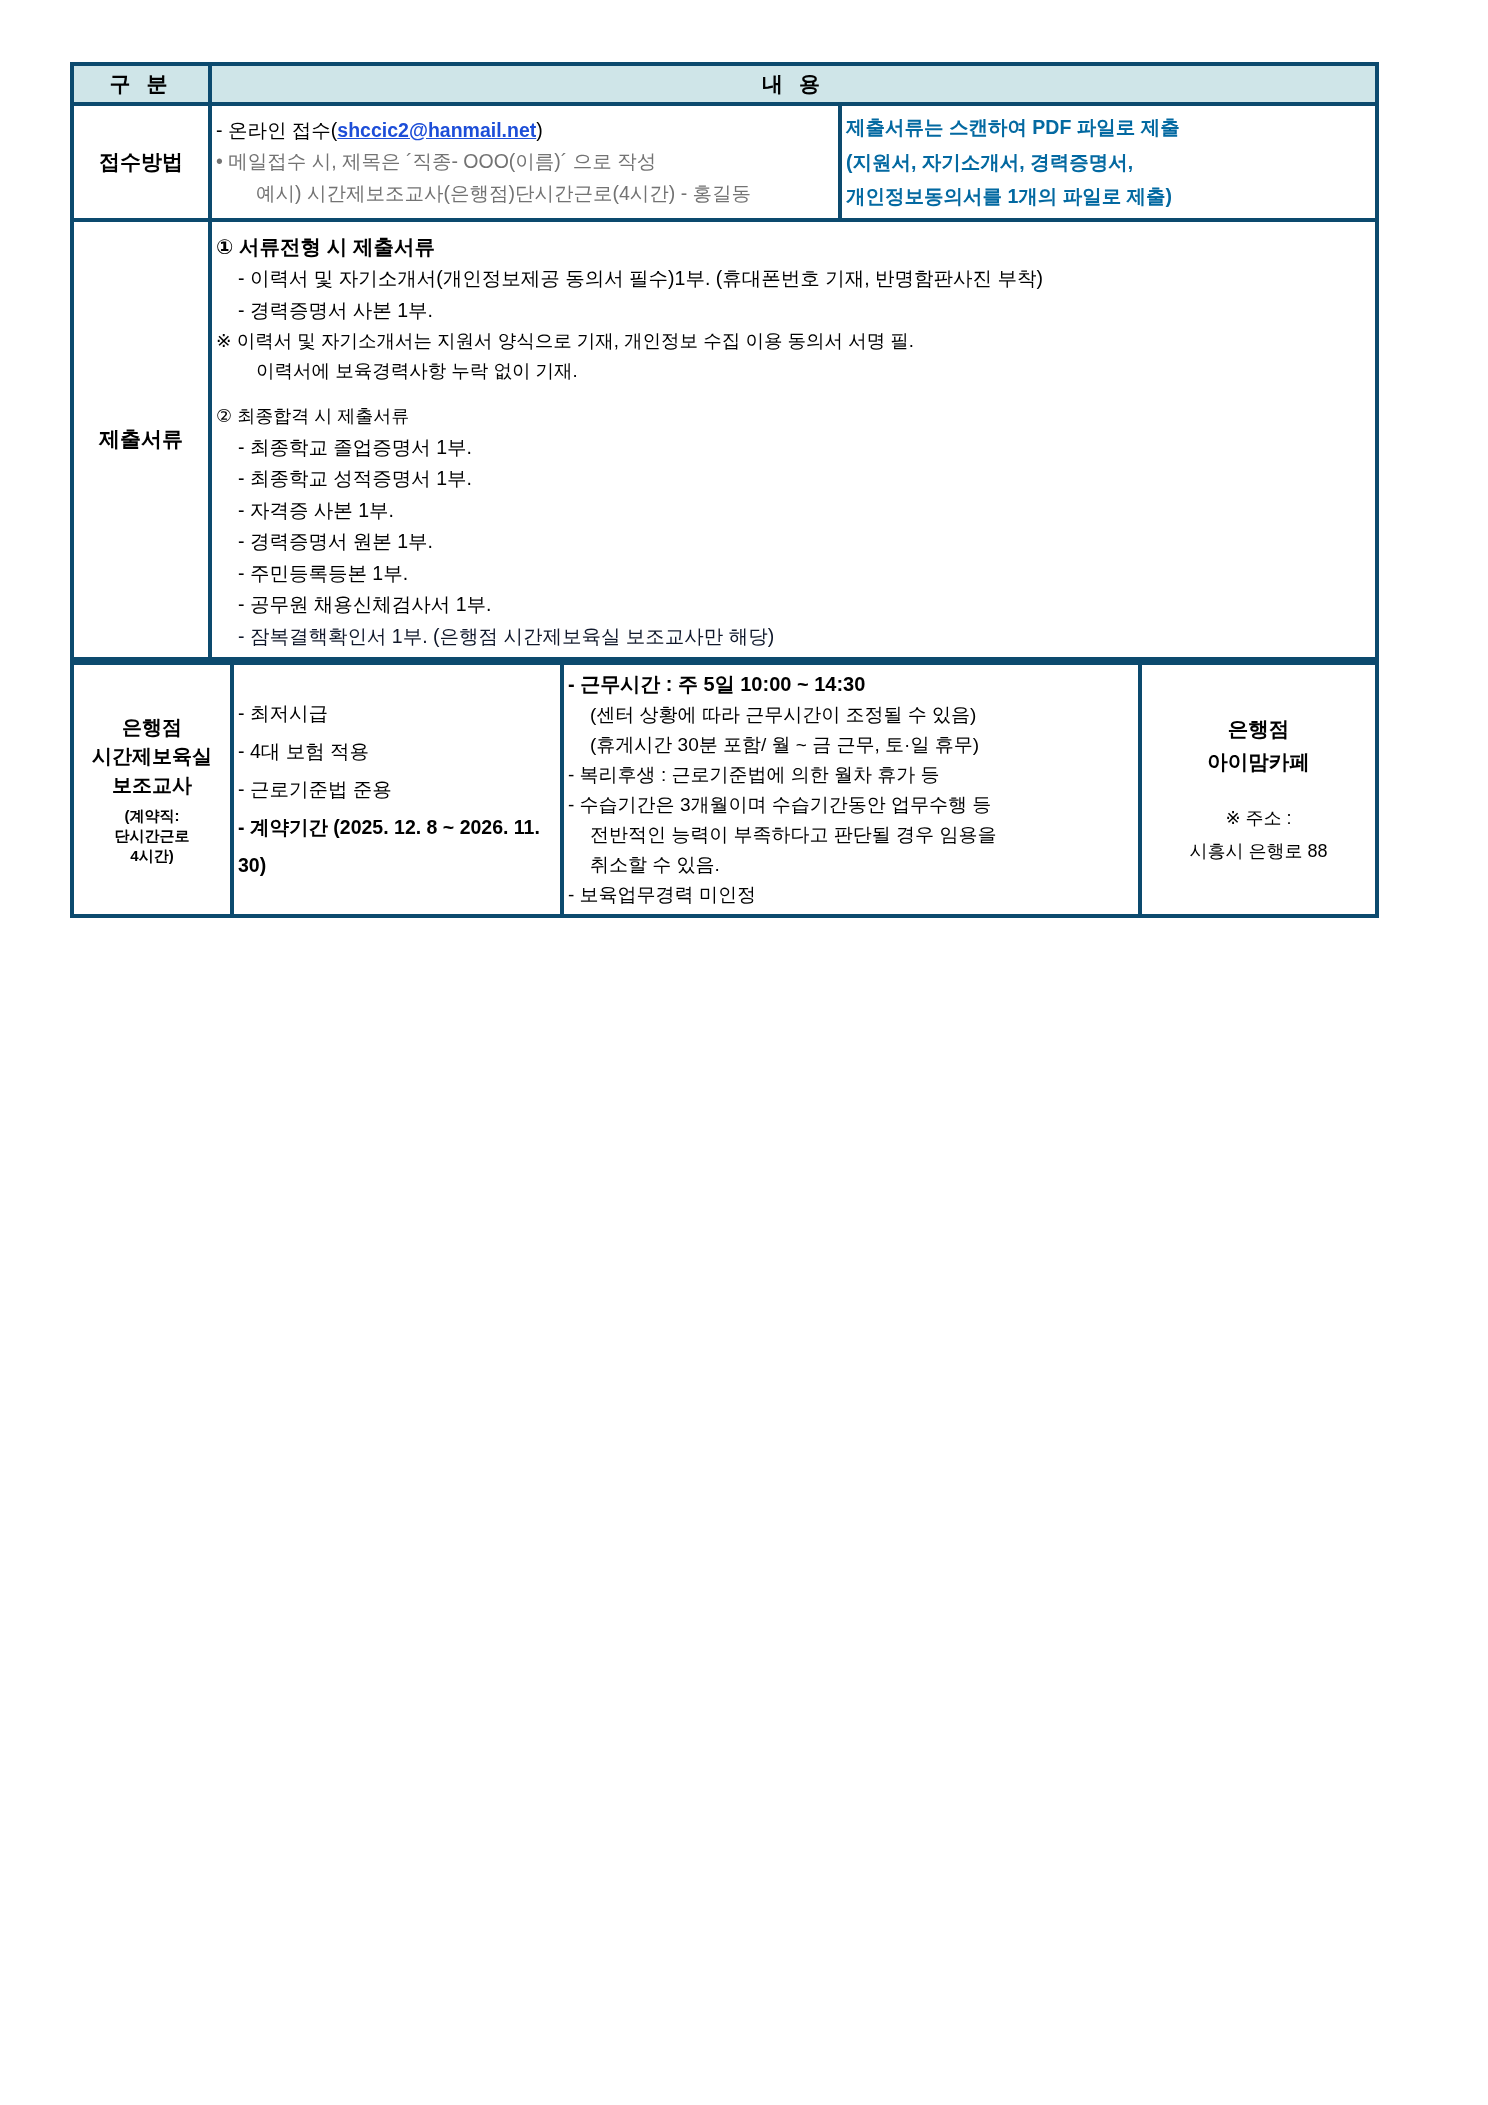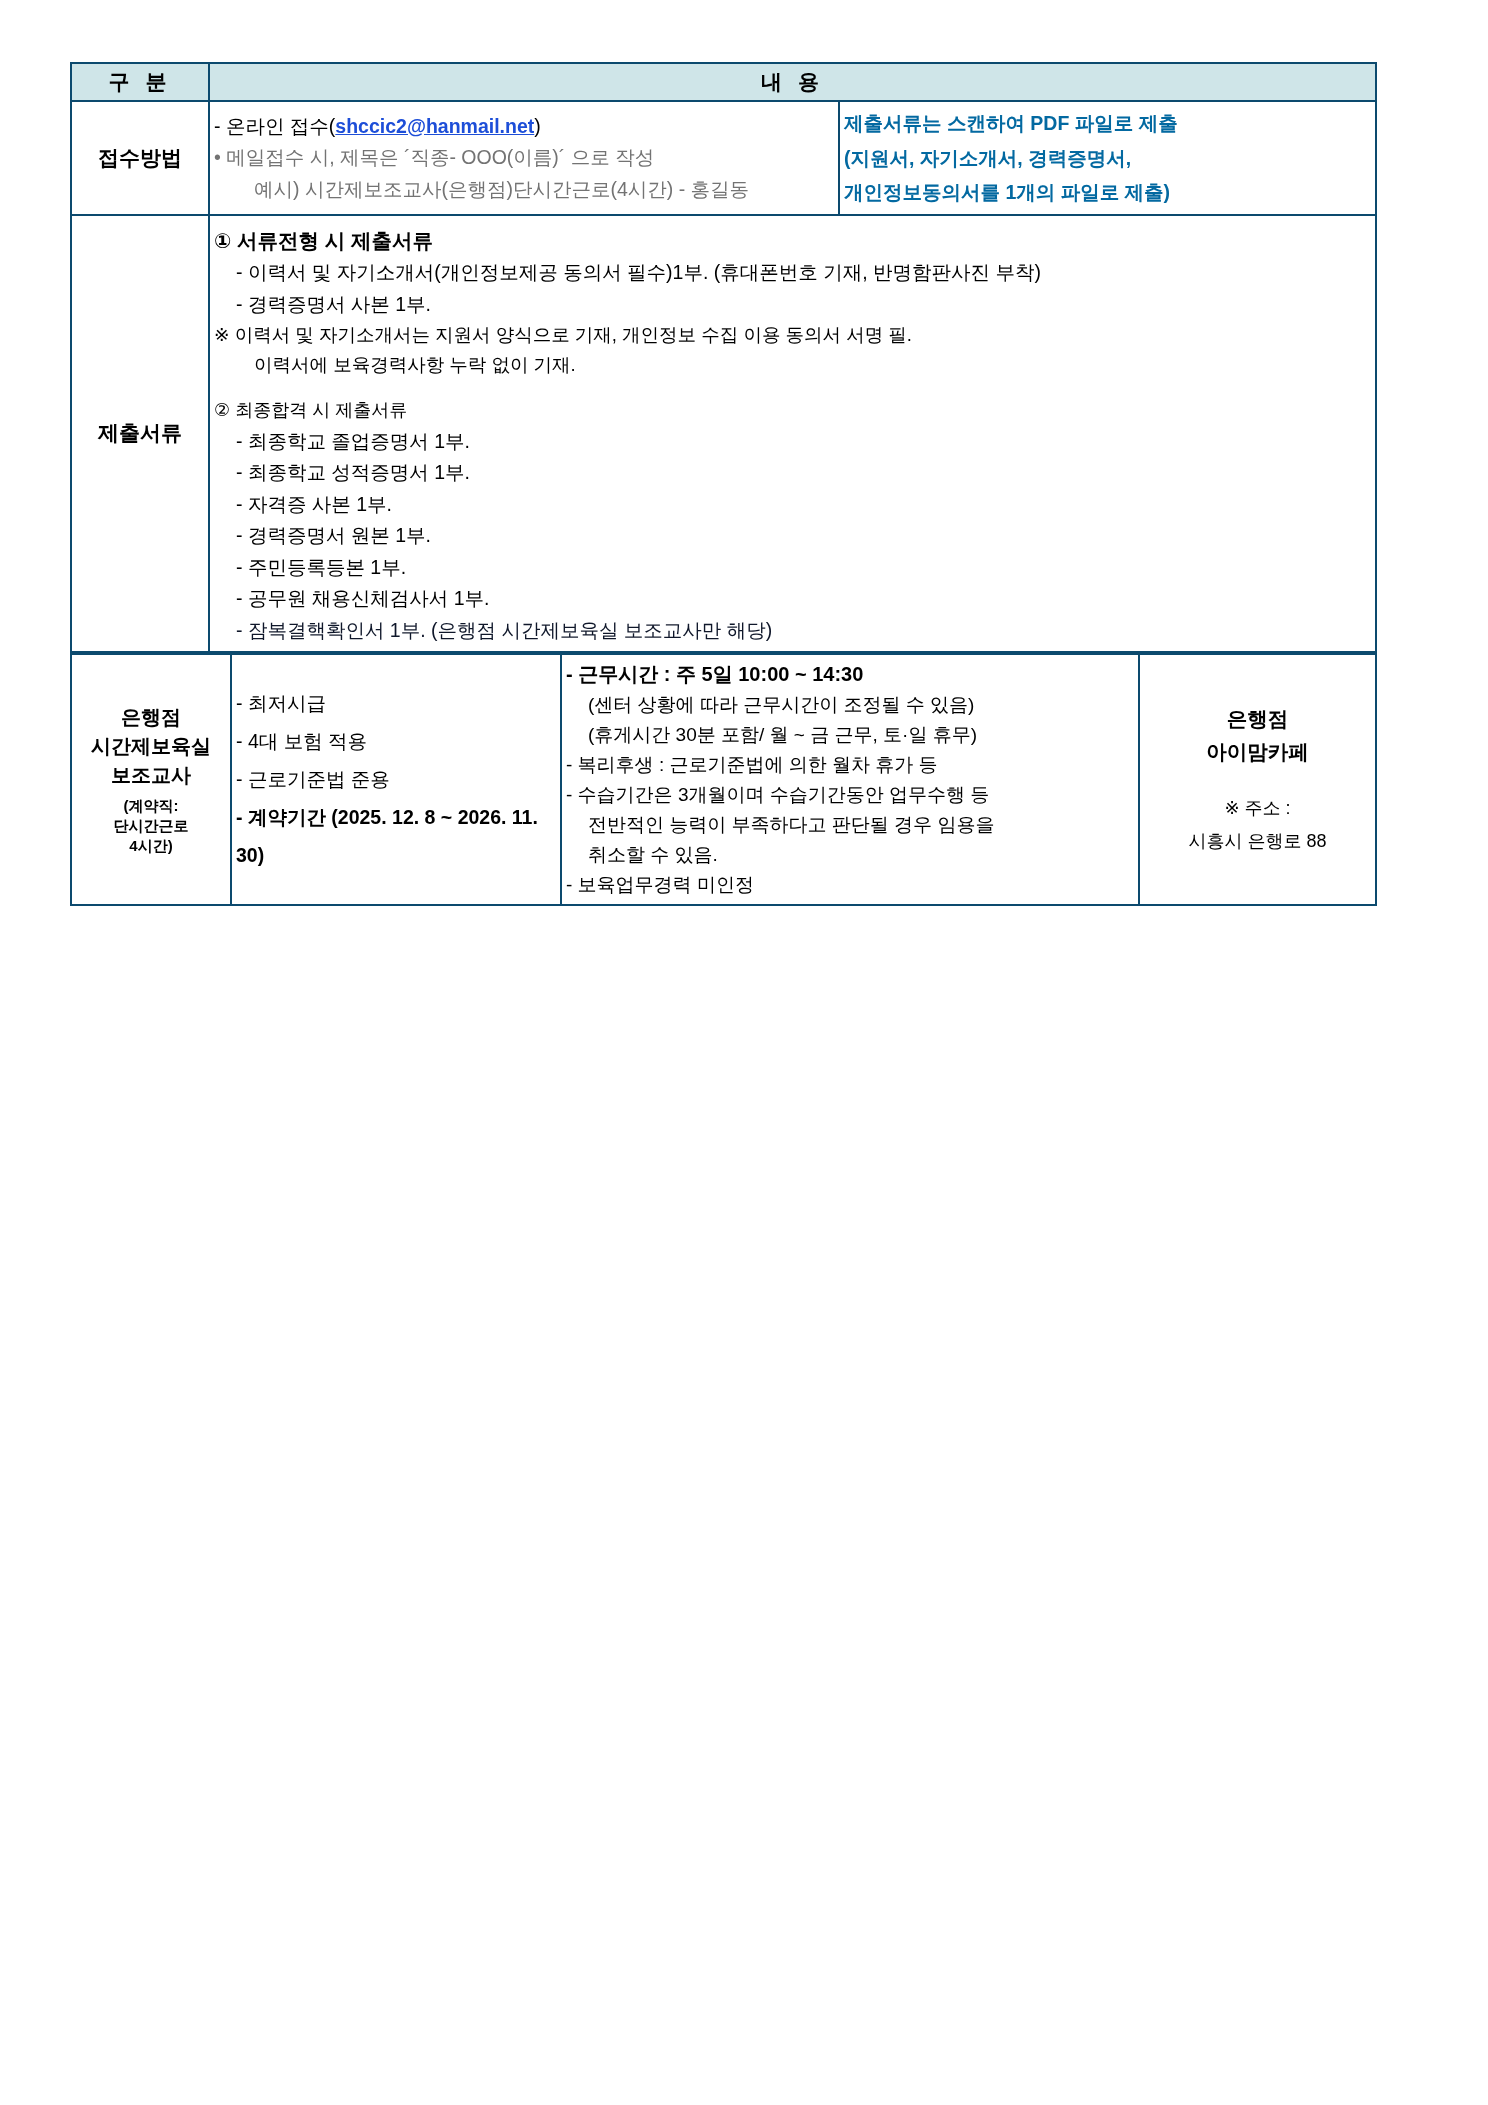--- a/index.html
+++ b/index.html
@@ -34,21 +34,21 @@
   }
 
   
   table.doc-table {
     border-collapse: collapse;
     width: 1305px;
     margin-left: 6px;
     table-layout: fixed;
   }
   table.doc-table td, table.doc-table th {
-    border: 2px solid #0c4a6e;
+    border: 4px solid #0c4a6e;
     vertical-align: middle;
     padding: 4px;
   }
   .th-cell {
     background: #cfe5e8;
     text-align: center;
     font-weight: bold;
     font-size: 21px;
     letter-spacing: 5px;
     padding: 13px 0 13px 0;

